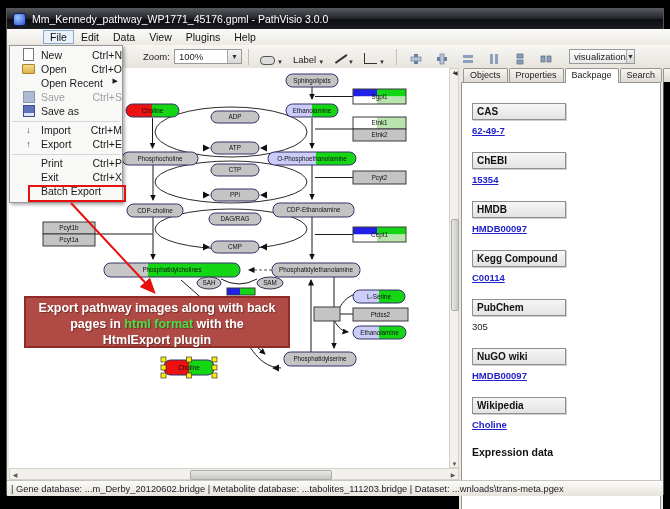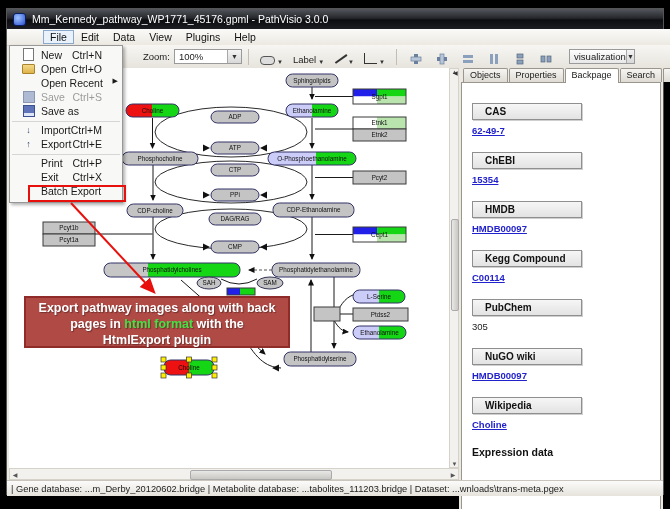--- a/index.html
+++ b/index.html
@@ -54,35 +54,35 @@
   .sidetabs{position:absolute;left:4px;top:0;right:2px;height:15px;display:flex;font-size:9px;color:#222;}
   .sidetab{padding:1px 6px 0 6px;background:linear-gradient(#f6f5f2,#dedbd4);border:1px solid #9a968e;
            border-bottom:none;margin-right:1px;border-radius:2px 2px 0 0;height:14px;box-sizing:border-box;}
   .sidetab.active{background:#fff;position:relative;z-index:2;height:15px;}
   .sidepanel{position:absolute;left:2px;top:14px;right:2px;bottom:0;background:#fff;border:1px solid #9a968e;
              overflow:hidden;padding:4px 10px;box-sizing:border-box;}
   .xref-heading{color:#1d6fae;font-weight:bold;font-size:11px;margin-top:14px;}
   .xref-section{margin-top:14px;}
   .xref-header{display:inline-block;min-width:84px;background:linear-gradient(#f6f6f6,#e3e3e3);
                border:1px solid #8f8f8f;box-shadow:1px 1px 0 #cfcfcf;font-weight:bold;font-size:10px;
-               padding:2px 12px;color:#111;}
+               padding:2px 4px;color:#111;}
   .xref-value{margin-top:5px;font-size:9.5px;font-weight:bold;color:#2222cc;}
   .xref-value a{color:#2222cc;}
   .xref-value.plain{color:#222;font-weight:normal;}
   .xref-footer{font-weight:bold;font-size:10.5px;color:#111;margin-top:16px;}
   .splitgrip{position:absolute;left:446px;top:60px;font-size:6px;color:#333;}
   
   .statusbar{position:absolute;left:0;top:471px;width:100%;height:16px;background:linear-gradient(#fbfbfa,#e6e3dc);
              border-top:1px solid #c9c5bc;font-size:9.3px;color:#222;display:flex;align-items:center;padding-left:4px;box-sizing:border-box;}
   
   .filemenu{position:absolute;left:2px;top:36px;width:112px;background:#f8f8f6;border:1px solid #979797;
             box-shadow:2px 2px 3px rgba(0,0,0,.3);z-index:50;padding:3px 0;font-size:10.5px;color:#1a1a1a;}
   .mrow{height:14px;display:flex;align-items:flex-start;position:relative;padding:0 4px 0 4px;margin-left:8px;}
   .mrow .mi-icon{width:13px;height:11px;margin-right:6px;flex:none;display:flex;align-items:center;justify-content:center;font-size:9px;}
-  .mrow .msc{position:absolute;right:20px;}
+  .mrow .msc{position:absolute;right:0;}
   .mrow.disabled{color:#9b9b9b;}
   .msep{height:1px;background:#d6d6d6;margin:2px 2px;}
   .msub{position:absolute;right:4px;font-size:7px;}
   .ic-new{width:9px;height:11px;background:#fff;border:1px solid #777;}
   .ic-open{width:12px;height:8px;background:linear-gradient(#f3d98a,#dfb34a);border:1px solid #a8832a;border-radius:1px;}
   .ic-save{width:10px;height:10px;background:#aebad4;border:1px solid #8b97b0;}
   .ic-saveas{width:10px;height:10px;background:#5f74b8;border:1px solid #3a5092;box-shadow:inset 0 -3px 0 #dfe6f5;}
   .ic-imp,.ic-exp{color:#2c3e70;font-weight:bold;}
   .batch-hl{position:absolute;left:10px;top:0;width:98px;height:17px;border:2px solid #e8100c;box-sizing:border-box;pointer-events:none;}
   

